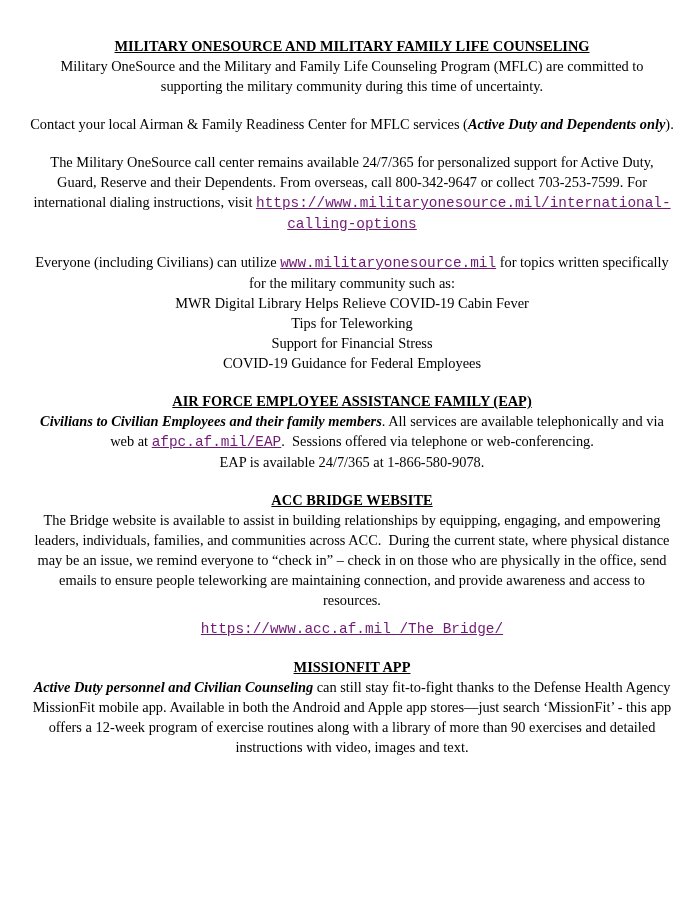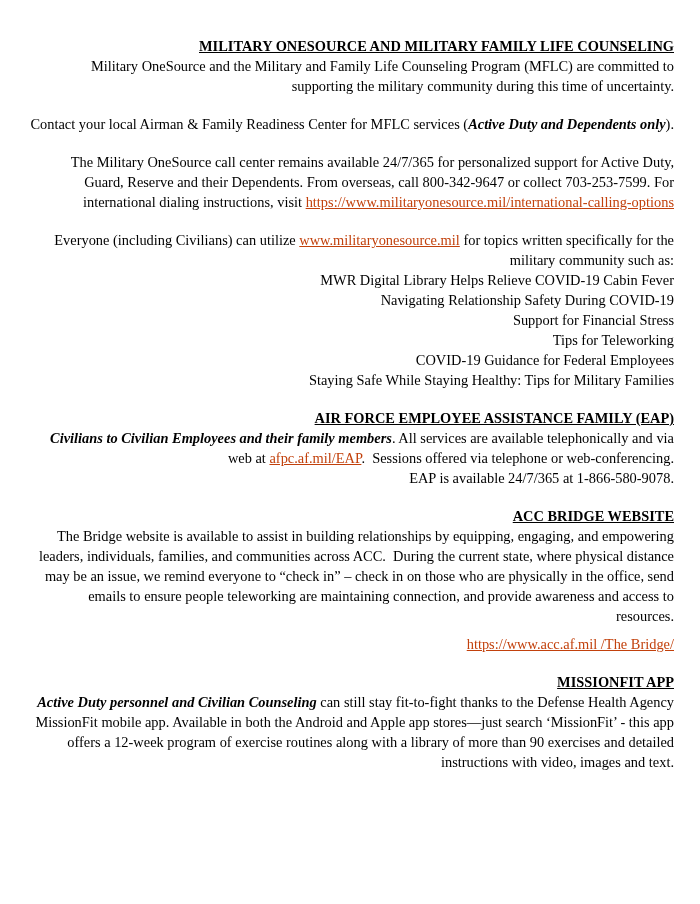--- a/index.html
+++ b/index.html
@@ -12,41 +12,42 @@
     height: 904px;
     overflow: hidden;
     font-family: "Liberation Serif", "DejaVu Serif", serif;
     color: #000000;
   }
   .page {
     box-sizing: border-box;
     width: 700px;
     height: 904px;
     padding: 36px 26px 0 30px;
-    text-align: right;
+    text-align: center;
     font-size: 14.4px;
     line-height: 20px;
   }
   p, h1, h2, ul {
     margin: 0;
     padding: 0;
     font-size: 14.4px;
     line-height: 20px;
   }
   .heading {
     font-weight: bold;
     text-decoration: underline;
   }
   .gap { height: 18px; }
   .gap-sm { height: 8px; }
   .nowrap { white-space: nowrap; }
   a.doclink {
-    color: #c2410c;
+    color: #701a75;
     text-decoration: underline;
     cursor: pointer;
+    font-family: Liberation Mono, monospace;
   }
   em { font-style: italic; font-weight: bold; }
   ul.topics { list-style: none; }
   ul.topics li { line-height: 20px; }
 </style>
 </head>
 <body>
 
 <div class="page">
 
@@ -68,25 +69,23 @@
   <div class="gap"></div>
 
   <p>
     <span>Everyone (including Civilians) can utilize</span>
     <a class="doclink">www.militaryonesource.mil</a>
     <span>for topics written specifically for the military community such as:</span>
   </p>
 
   <ul class="topics">
     <li>MWR Digital Library Helps Relieve COVID-19 Cabin Fever</li>
-    <li>Navigating Relationship Safety During COVID-19</li>
+    <li>Tips for Teleworking</li>
     <li>Support for Financial Stress</li>
-    <li>Tips for Teleworking</li>
     <li>COVID-19 Guidance for Federal Employees</li>
-    <li>Staying Safe While Staying Healthy: Tips for Military Families</li>
   </ul>
 
   <div class="gap"></div>
 
   <h2 class="heading">AIR FORCE EMPLOYEE ASSISTANCE FAMILY (EAP)</h2>
 
   <p><em>Civilians to Civilian Employees and their family members</em><span>. All services are available telephonically and via web at</span>
     <a class="doclink">afpc.af.mil/EAP</a><span>.&nbsp; Sessions offered via telephone or web-conferencing.</span></p>
 
   <p>EAP is available 24/7/365 at 1-866-580-9078.</p>

